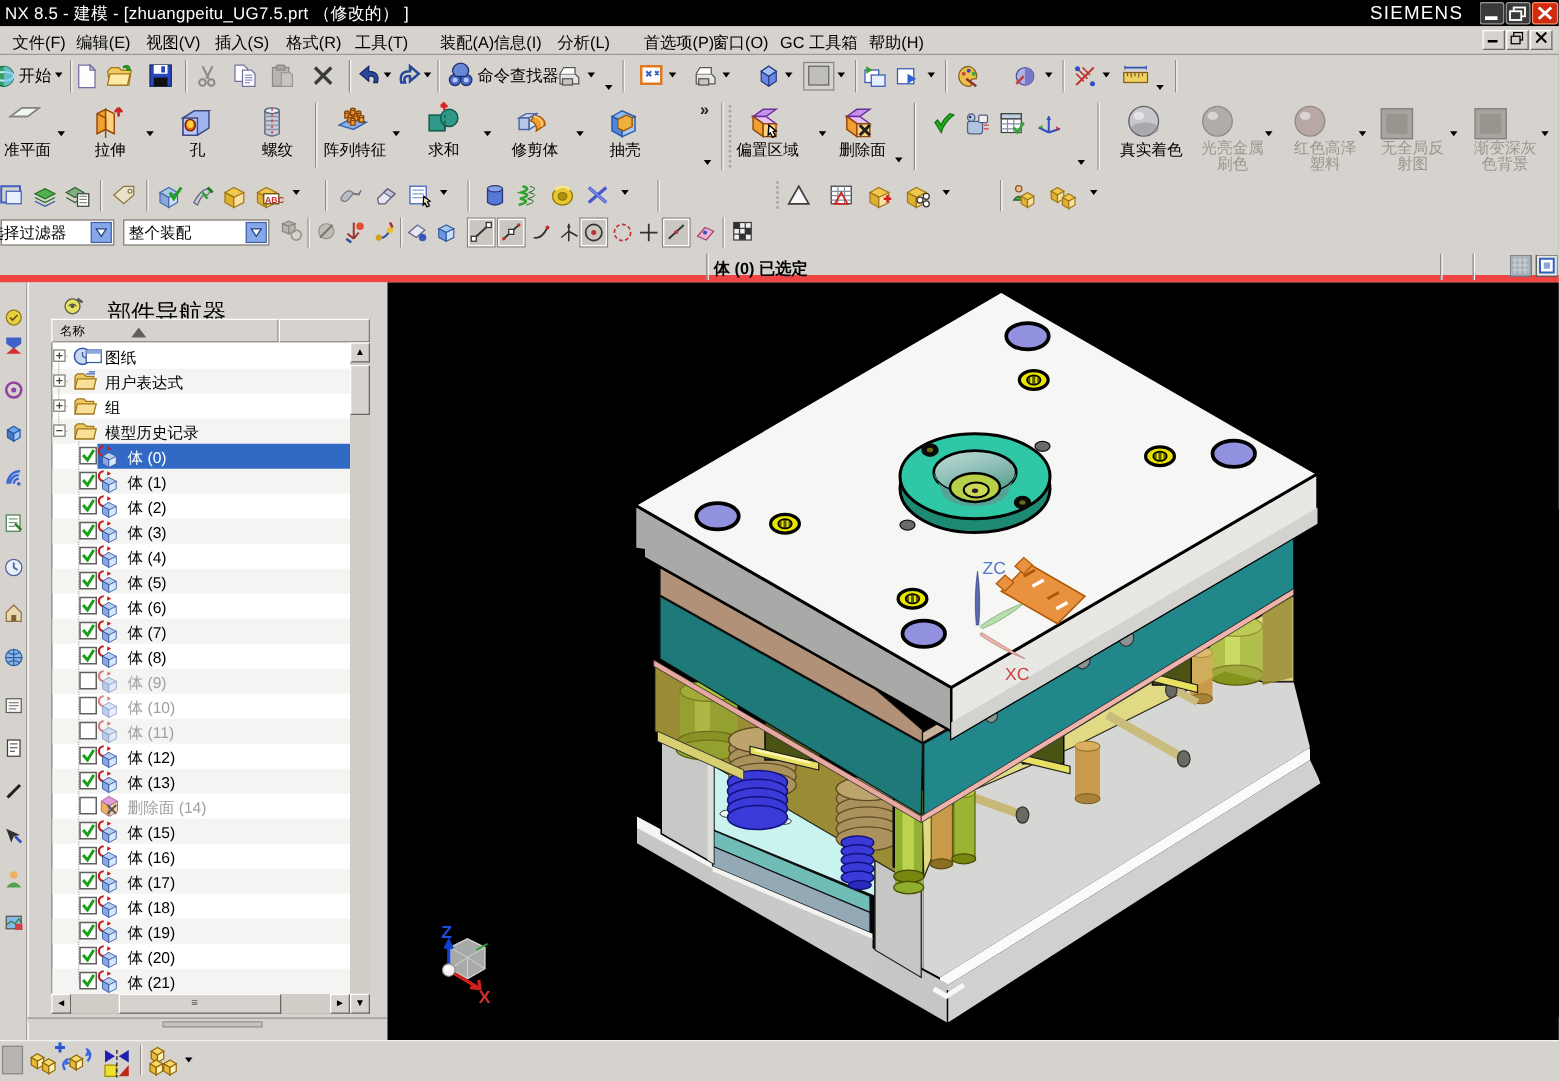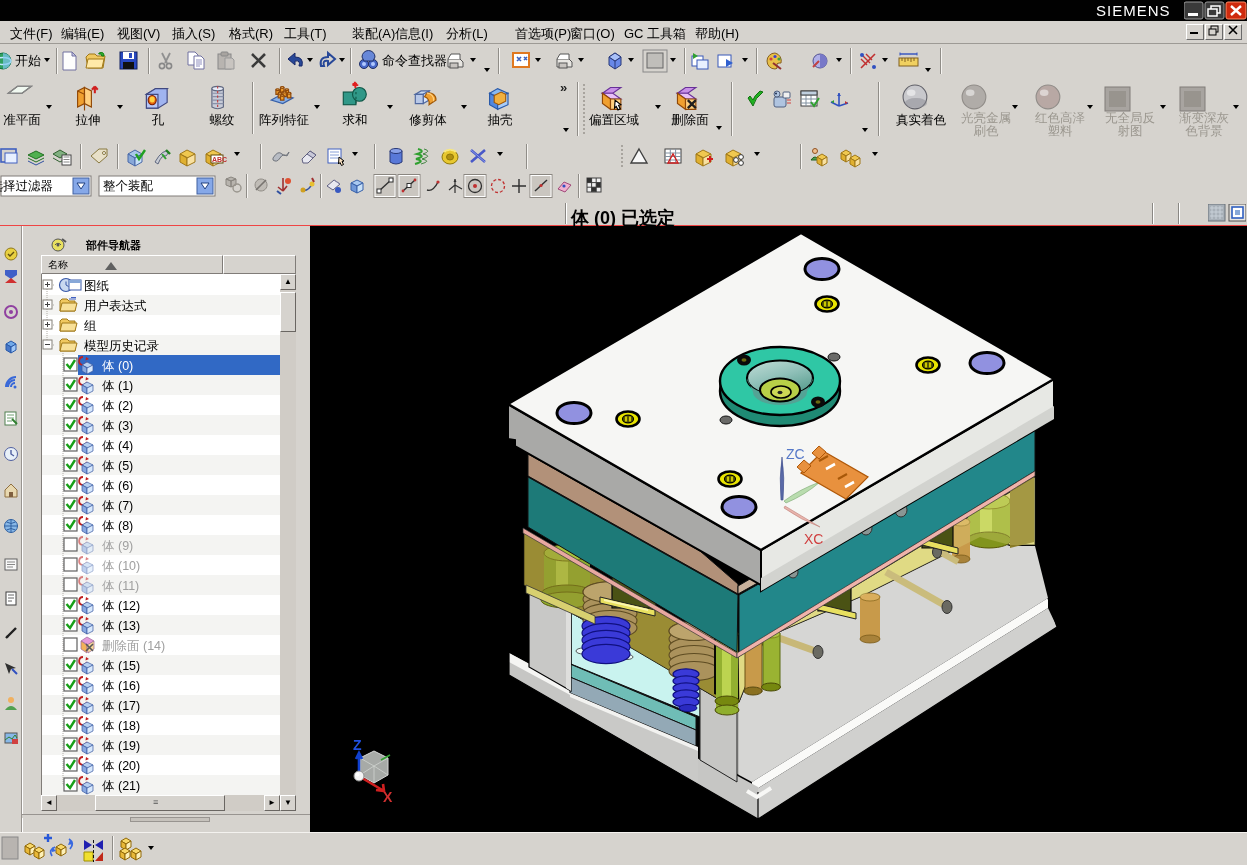--- a/index.html
+++ b/index.html
@@ -2,30 +2,31 @@
 <html><head><meta charset="utf-8"><style>
 *{margin:0;padding:0;box-sizing:border-box}
 html,body{width:1247px;height:865px;overflow:hidden;font-family:"Liberation Sans",sans-serif;background:#d6d3ce}
 .abs{position:absolute}
 #title{left:0;top:0;width:1247px;height:21px;background:#010101;color:#fff;font-size:13px}
 #title .t{position:absolute;left:4px;top:2px;font-size:13.5px;letter-spacing:0.2px}
 #title .siemens{position:absolute;left:1096px;top:2px;font-weight:normal;font-size:15px;letter-spacing:1px}
 #menu{left:0;top:21px;width:1247px;height:23px;background:#d6d3ce;border-bottom:1px solid #9d9a95;font-size:13px;color:#000}
 #menu span.m{position:absolute;top:4px;white-space:pre}
 .mbtn{position:absolute;top:3px;width:18px;height:16px;background:#d6d3ce;border:1px solid;border-color:#fff #6a6a6a #6a6a6a #fff;font-size:9px;text-align:center;line-height:14px;color:#000}
-#status{left:0;top:201px;width:1247px;height:25px;background:#d6d3ce;font-size:18px;border-bottom:1px solid #ef4444}
+#status{left:0;top:201px;width:1247px;height:25px;background:#d6d3ce;font-size:13px;border-bottom:6px solid #ef4444}
 #status .msg{position:absolute;left:571px;top:5px;font-weight:bold}
 #status .div{position:absolute;top:2px;width:1px;height:21px;background:#8a8783;box-shadow:1px 0 0 #fff}
 #resbar{left:0;top:226px;width:22px;height:606px;background:#d6d3ce;border-right:1px solid #98948f}
 #panel{left:22px;top:226px;width:288px;height:606px;background:#d6d3ce}
 #vp{left:310px;top:226px;width:937px;height:606px;background:#000}
 #bottom{left:0;top:832px;width:1247px;height:33px;background:#d6d3ce;border-top:1px solid #f4f2ef}
 </style></head>
 <body>
 <div id="title" class="abs">
+<span class="t">NX 8.5 - 建模 - [zhuangpeitu_UG7.5.prt （修改的） ]</span>
 <span class="siemens">SIEMENS</span>
 <svg class="abs" style="left:1184px;top:1px" width="63" height="19">
 <rect x="0" y="1" width="19" height="17" rx="2" fill="#3a3a3a" stroke="#9a9a9a"></rect>
 <rect x="4" y="12" width="10" height="3" fill="#fff"></rect>
 <rect x="21" y="1" width="19" height="17" rx="2" fill="#3a3a3a" stroke="#9a9a9a"></rect>
 <rect x="27" y="5" width="9" height="7" fill="none" stroke="#fff" stroke-width="1.5"></rect>
 <rect x="24" y="8" width="9" height="7" fill="#3a3a3a" stroke="#fff" stroke-width="1.5"></rect>
 <rect x="42" y="1" width="20" height="17" rx="2" fill="#cf2b0e" stroke="#ff8d66"></rect>
 <path d="M47 5 L57 14 M57 5 L47 14" stroke="#fff" stroke-width="2.4"></path>
 </svg>
@@ -705,21 +706,21 @@
     </g>
   </svg>
 <div id="panel" class="abs"></div>
 <div class="abs" style="left:22px;top:226px;width:288px;height:606px;background:#d6d3ce;border-left:1px solid #fff"></div>
 <svg class="abs" style="left:50px;top:236px" width="18" height="18">
     <circle cx="8" cy="9" r="6" fill="#e8e060" stroke="#555"></circle>
     <path d="M5 9 a3.5 3.5 0 0 1 6 0" fill="none" stroke="#555"></path>
     <circle cx="8" cy="9" r="1.5" fill="#555"></circle>
     <path d="M12 3 l4 3" stroke="#555" stroke-width="2"></path>
   </svg>
-<span class="abs" style="left:86px;top:238px;font-size:11px;font-weight:bold">部件导航器</span>
+<span class="abs" style="left:86px;top:238px;font-size:19px;font-weight:normal">部件导航器</span>
 <div class="abs" style="left:41px;top:255px;width:182px;height:19px;background:#d6d3ce;border:1px solid;border-color:#fff #807c78 #807c78 #fff"></div>
 <div class="abs" style="left:223px;top:255px;width:73px;height:19px;background:#d6d3ce;border:1px solid;border-color:#fff #807c78 #807c78 #fff"></div>
 <span class="abs" style="left:48px;top:258px;font-size:10px">名称</span>
 <svg class="abs" style="left:104px;top:261px" width="14" height="10">
     <path d="M7 1 l6 8 h-12 z" fill="#606060"></path>
   </svg>
 <span class="abs" style="left:227px;top:274px;font-size:12.5px">附注</span>
 <div class="abs" style="left:41px;top:274px;width:239px;height:537px;background:#fff;border-left:1px solid #807c78;border-bottom:1px solid #807c78"></div>
 <div class="abs" style="left:280px;top:274px;width:16px;height:537px;background:#d0ccc6"></div>
 <div class="abs" style="left:280px;top:274px;width:16px;height:16px;background:#d6d3ce;border:1px solid;border-color:#fff #6a6662 #6a6662 #fff;font-size:8px;text-align:center;line-height:14px">▲</div>

